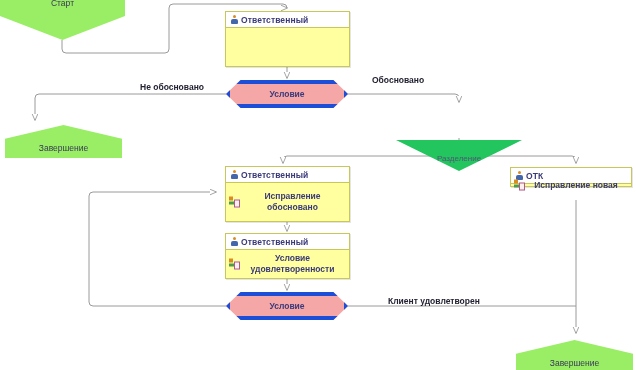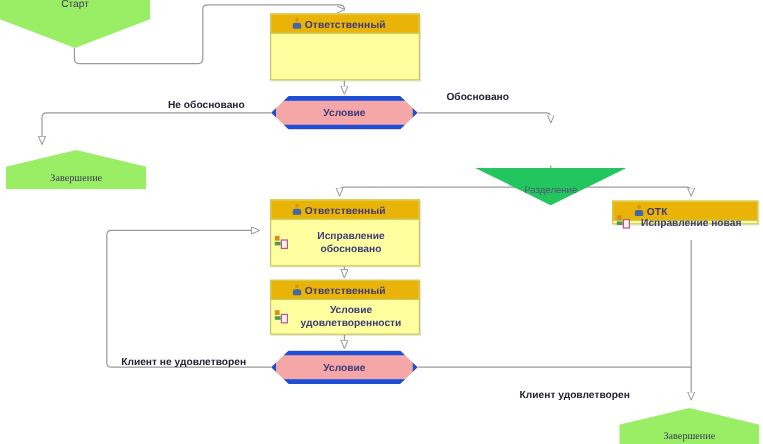--- a/index.html
+++ b/index.html
@@ -31,22 +31,22 @@
   .task {
     background: #ffffa0;
     border: 1px solid #c8c85a;
     box-shadow: 1px 1px 0 rgba(0,0,0,0.10);
   }
   .task-head {
     height: 15px;
     border-bottom: 1px solid #c8c85a;
     display: flex;
     align-items: center;
-    padding-left: 17px;
-    background: #eab308;
+    padding-left: 4px;
+    background: #ffffff;
   }
   .task-head-label {
     font-size: 8.5px;
     color: #3a3a7a;
     font-weight: bold;
     letter-spacing: 0.1px;
     white-space: nowrap;
     padding-left: 2px;
   }
   .task-body {
@@ -141,21 +141,20 @@
     color: #3a3a55;
     padding-top: 6px;
   }
   
   .pent-up {
     background: #99ee66;
     clip-path: polygon(50% 0%, 100% 42%, 100% 100%, 0% 100%, 0% 42%);
     display: flex;
     align-items: flex-end;
     justify-content: center;
-    font-family: Liberation Serif, serif;
   }
   .pent-up .lbl {
     font-size: 8.5px;
     color: #3a3a55;
     padding-bottom: 5px;
   }
   
   .tri-down {
     background: #22c55e;
     clip-path: polygon(0% 0%, 100% 0%, 50% 100%);
@@ -211,23 +210,22 @@
       <path d="M348,306 L576,306"></path>
 
       <path d="M576,200 L576,333" marker-end="url(#arrowhead)"></path>
     </g>
   </svg>
 
   <div class="edge-label" style="left:110px; top:82px;padding-left:30px;">Не обосновано</div>
 
   <div class="edge-label" style="left:372px; top:75px;">Обосновано</div>
 
-  <div class="edge-label" style="left:101px; top:296px;">Клиент не удовлетворен</div>
-
-  <div class="edge-label" style="left:433px; top:296px;margin-top:28px;">Клиент удовлетворен</div>
+
+  <div class="edge-label" style="left:388px; top:296px;">Клиент удовлетворен</div>
 
   <div class="node pent-down" style="left:0px; top:-8px; width:125px; height:48px;">
     <span class="lbl">Старт</span>
   </div>
 
   <div class="node task" style="left:225px; top:11px; width:125px; height:56px;">
     <div class="task-head">
       <span class="icon-user"></span>
       <span class="task-head-label">Ответственный</span>
     </div>

